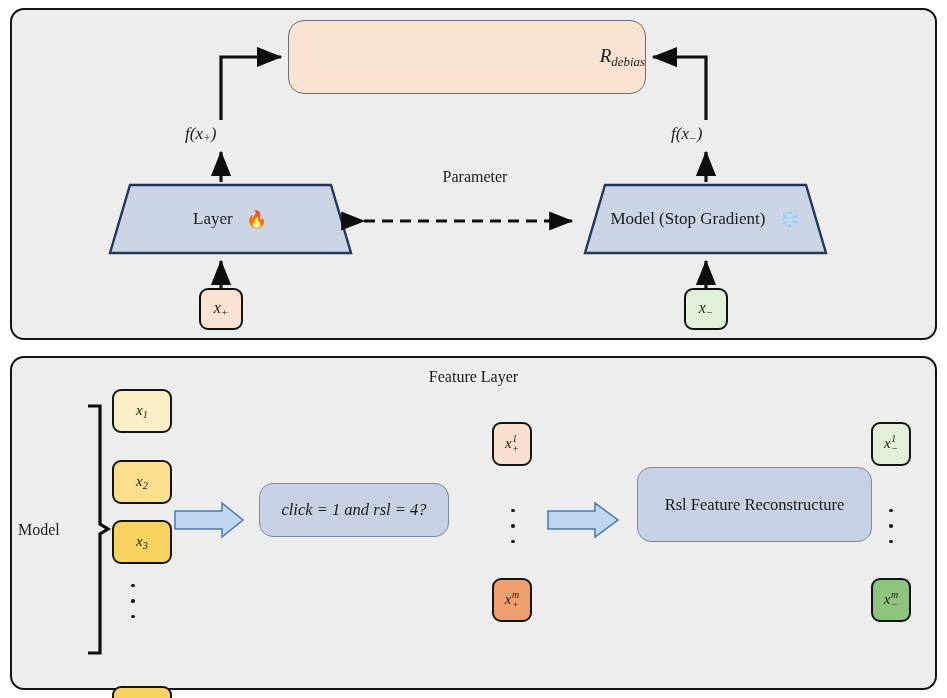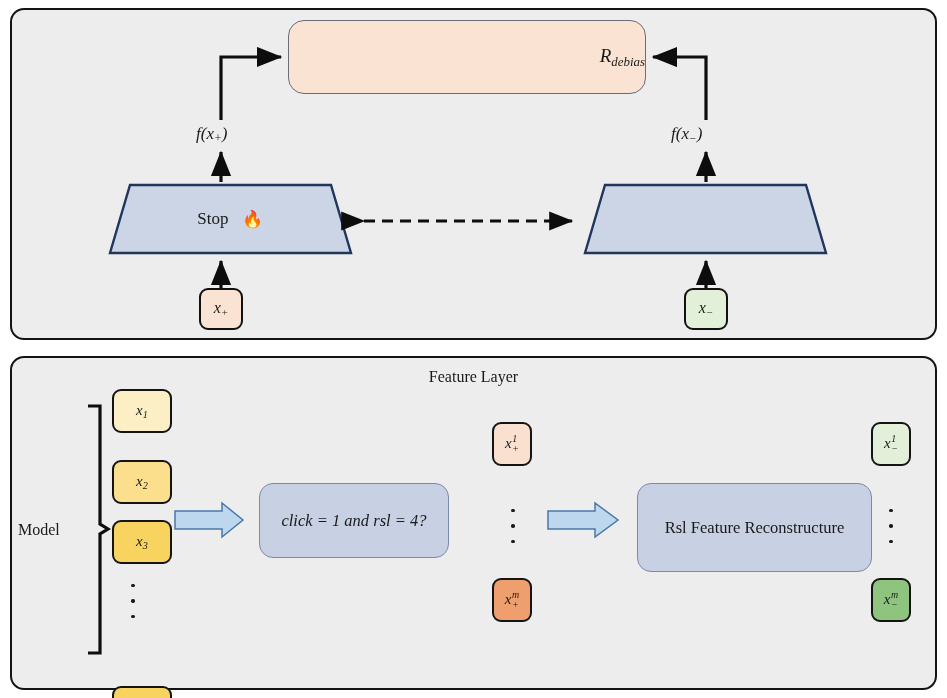--- a/index.html
+++ b/index.html
@@ -84,21 +84,21 @@
   #chip-xminus { left: 684px; top: 288px; width: 44px; height: 42px;
                  background: #e2efd9; }
 
   
   .fx-label {
     position: absolute;
     font-size: 17px;
     font-style: italic;
     white-space: nowrap;
   }
-  #fx-plus  { left: 196px; top: 124px; }
+  #fx-plus  { left: 185px; top: 124px; }
   #fx-minus { left: 671px; top: 124px; }
 
   
   #param-sharing {
     position: absolute;
     left: 380px; top: 168px; width: 190px;
     text-align: center;
     font-size: 16px;
     line-height: 1.18;
   }
@@ -171,26 +171,26 @@
     box-sizing: border-box;
     display: flex;
     align-items: center;
     justify-content: center;
     background: #c7d1e3;
     border: 1.5px solid #7b8aa8;
     border-radius: 14px;
     text-align: center;
   }
   #cond-box {
-    left: 259px; top: 483px; width: 190px; height: 75px;
+    left: 259px; top: 483px; width: 190px; height: 54px;
     font-size: 16.5px;
     font-style: italic;
   }
   #recon-box {
-    left: 637px; top: 483px; width: 235px; height: 89px;
+    left: 637px; top: 467px; width: 235px; height: 75px;
     font-size: 16.5px;
   }
 
   
   .fchip {
     position: absolute;
     box-sizing: border-box;
     display: flex;
     align-items: center;
     justify-content: center;
@@ -236,32 +236,37 @@
 
 <div class="fx-label" id="fx-minus">
   <span class="mi">f</span>(<span class="mi">x</span><span class="sub">−</span>)
 </div>
 
 <div class="trapezoid" id="model-left">
   <svg width="245" height="72" viewBox="0 0 245 72">
     <polygon points="22,2 223,2 243,70 2,70" fill="#ccd5e6" stroke="#21365e" stroke-width="2.4"></polygon>
   </svg>
   <span class="tz-label">
-    <span>Stop</span>
+    <span>Layer</span>
     <span class="emoji">🔥</span>
   </span>
 </div>
 
 <div class="trapezoid" id="model-right">
   <svg width="245" height="72" viewBox="0 0 245 72">
     <polygon points="22,2 223,2 243,70 2,70" fill="#ccd5e6" stroke="#21365e" stroke-width="2.4"></polygon>
   </svg>
+  <span class="tz-label">
+    <span>Model (Stop Gradient)</span>
+    <span class="emoji">❄️</span>
+  </span>
 </div>
 
 <div id="param-sharing">
+  <div>Parameter</div>
 </div>
 
 <div class="chip" id="chip-xplus" style="background: rgb(250, 227, 210);">
   <span><span class="mi">x</span><span class="sub">+</span></span>
 </div>
 <div class="chip" id="chip-xminus" style="background: rgb(226, 239, 217);">
   <span><span class="mi">x</span><span class="sub">−</span></span>
 </div>
 
 <div class="panel" id="panel-bottom"></div>

